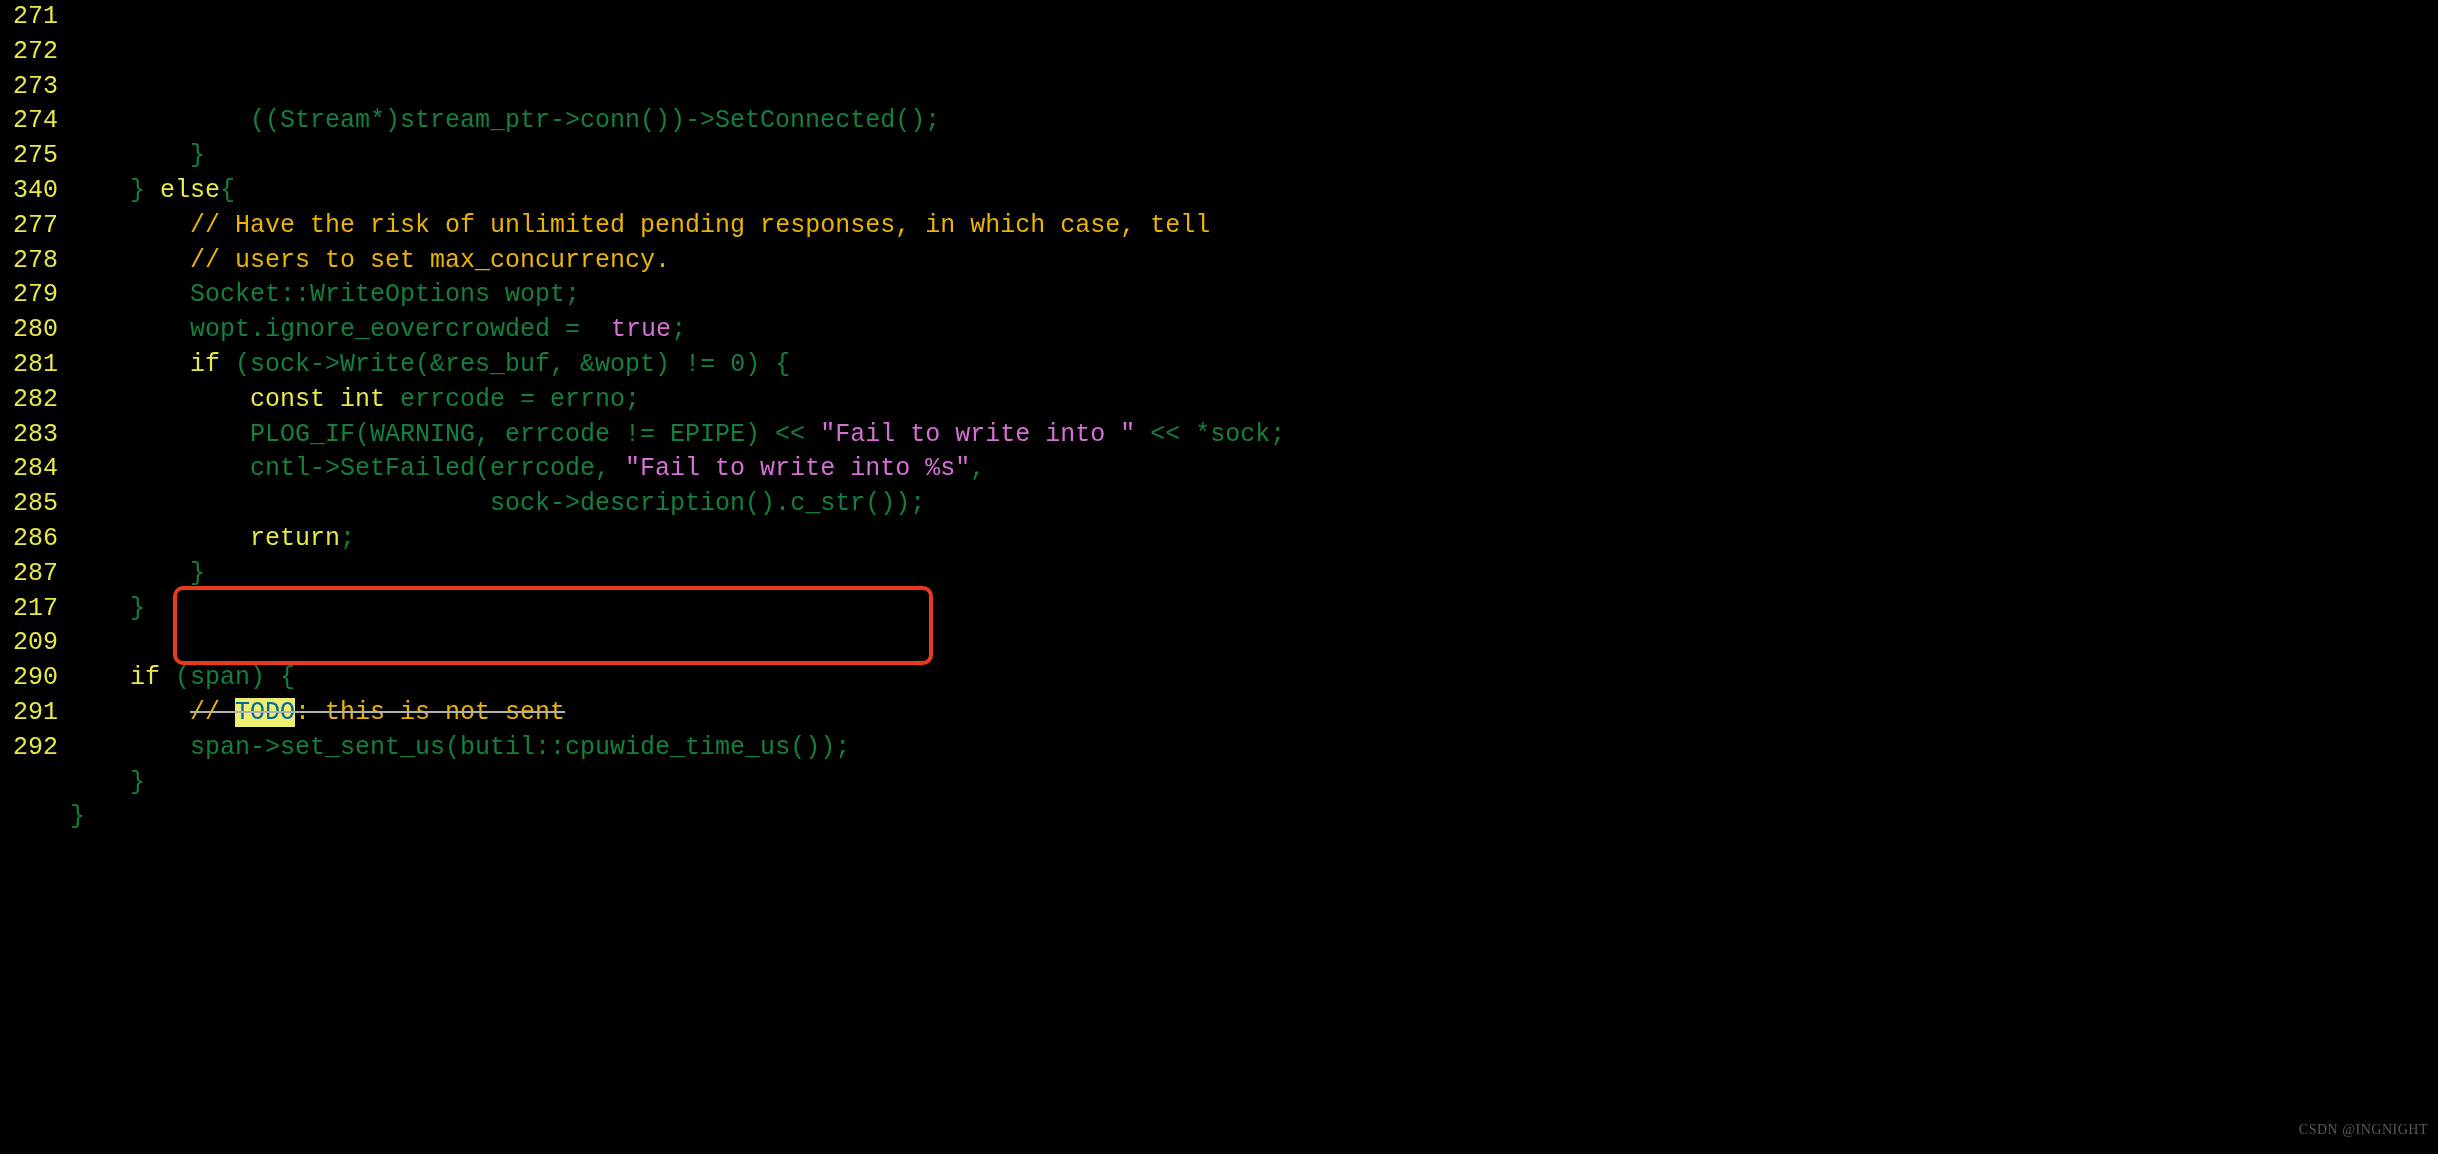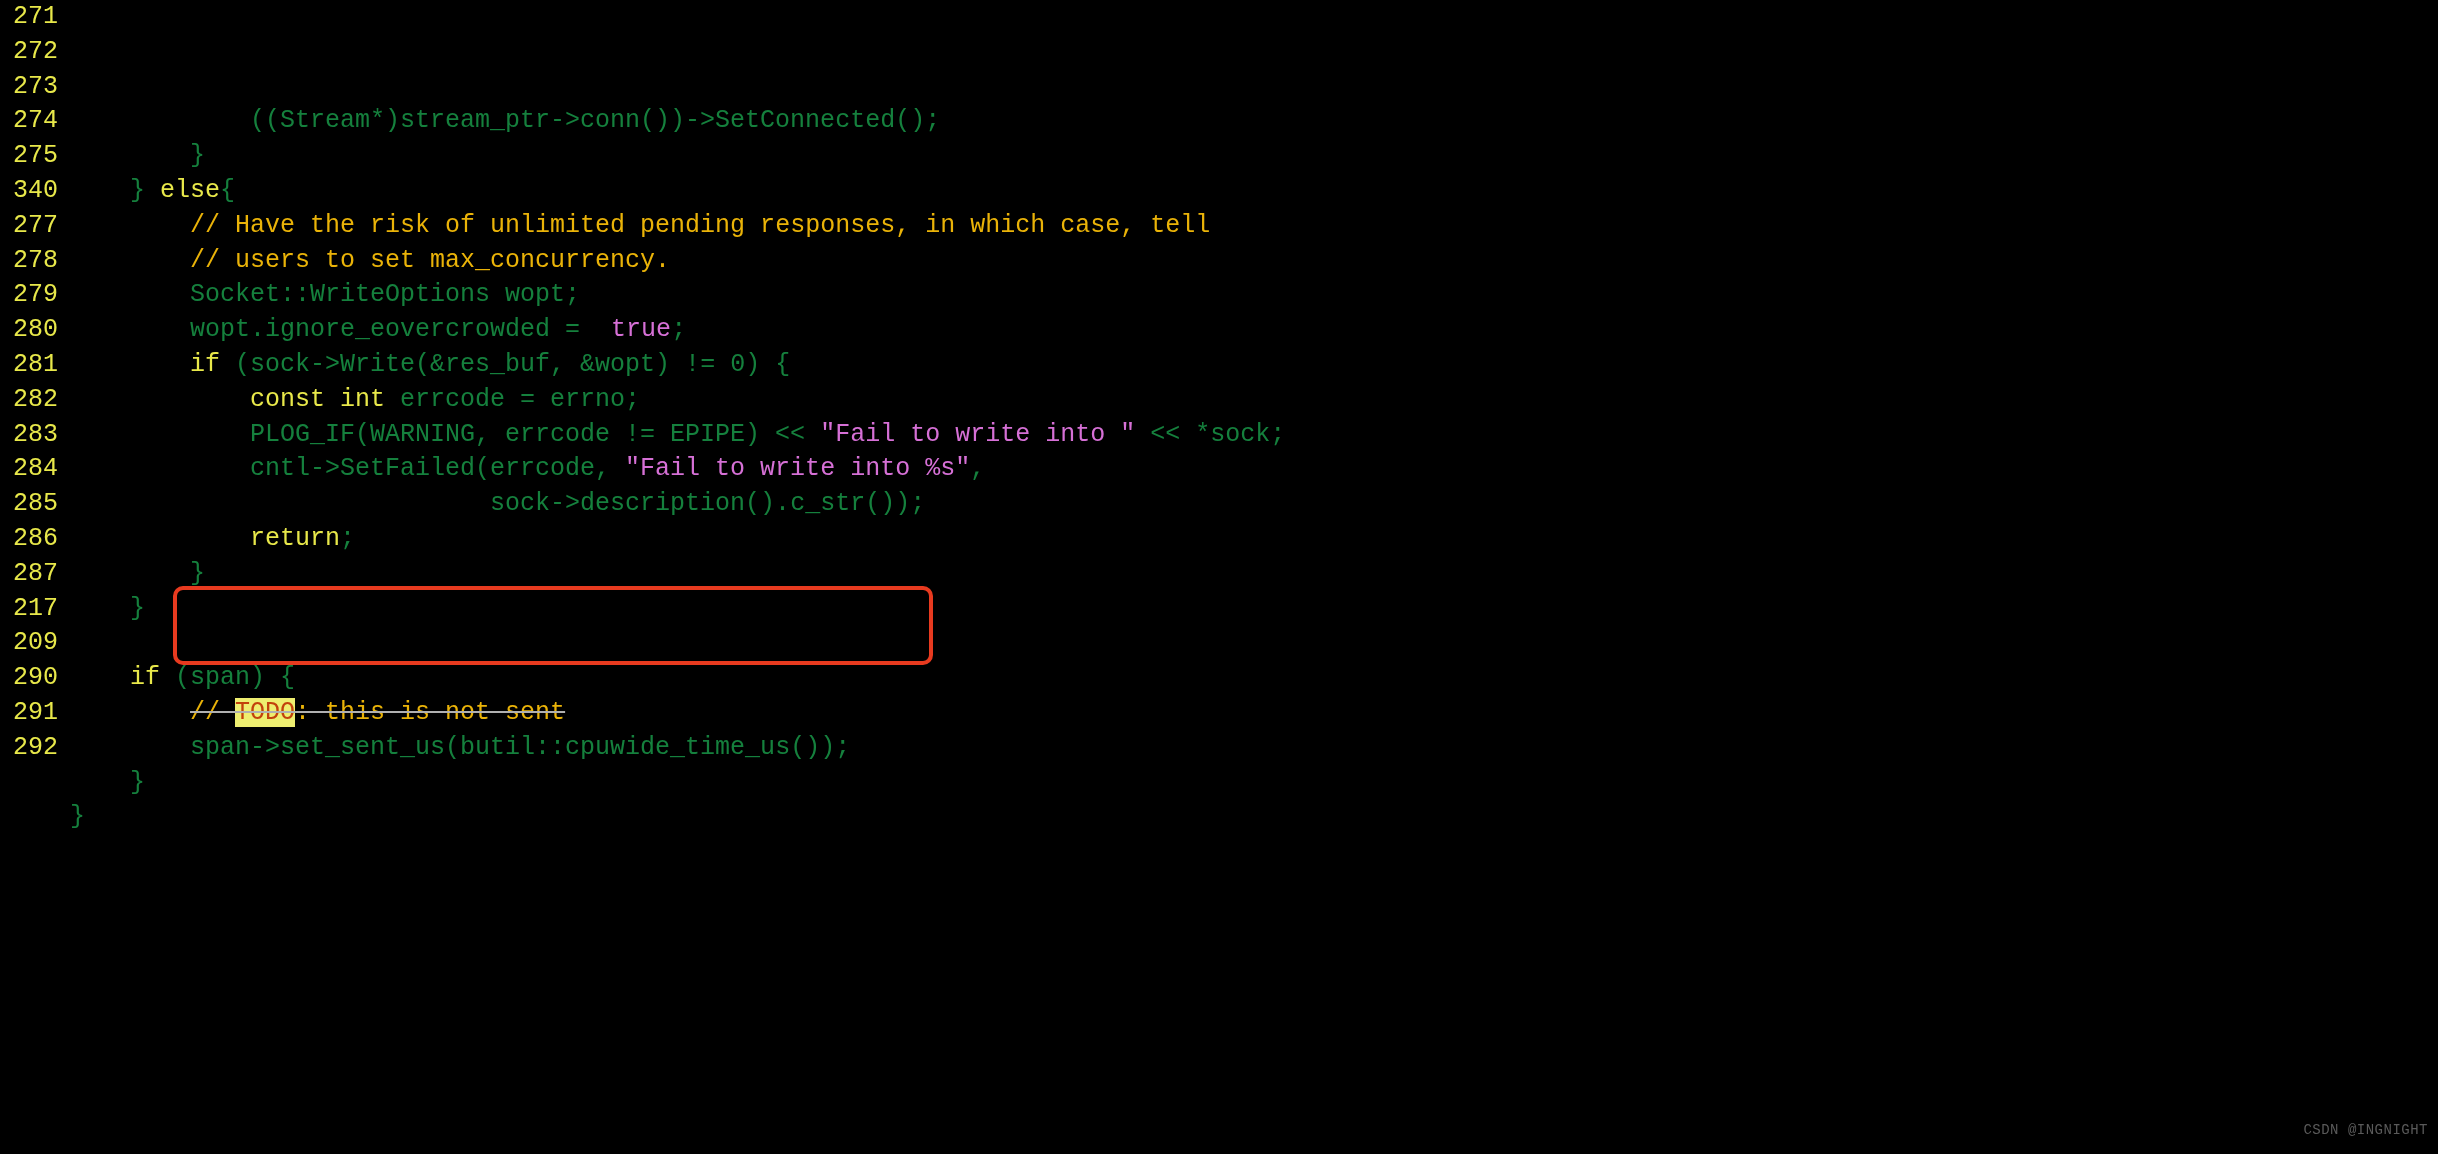--- a/index.html
+++ b/index.html
@@ -32,21 +32,21 @@
     position: relative;
   }
   .line { height: 34.8px; }
   .tok-comment { color: #eab308; }
   .tok-keyword { color: #e8e84a; }
   .tok-str     { color: #d670d6; }
   .tok-bool    { color: #d670d6; margin-left: 16px; }
   .tok-default { color: #15803d; }
   .todo-hl {
     background: #eeee70;
-    color: #c2410c;
+    color: #0369a1;
     text-decoration: line-through;
     text-decoration-color: #b0b0b0;
     text-decoration-thickness: 2px;
   }
   .strike {
     text-decoration: line-through;
     text-decoration-color: #b0b0b0;
     text-decoration-thickness: 2px;
   }
   .red-box {
@@ -55,21 +55,21 @@
     border-radius: 10px;
     pointer-events: none;
   }
   .watermark {
     position: absolute;
     right: 10px;
     bottom: 6px;
     font-size: 14px;
     color: #5a5a5a;
     letter-spacing: 0.5px;
-    font-family: Liberation Mono, monospace;
+    font-family: Liberation Serif, serif;
   }
 </style>
 </head>
 <body>
 
 <div class="editor">
   <div class="gutter" id="gutter">
       <div class="line">271</div>
       <div class="line">272</div>
       <div class="line">273</div>

